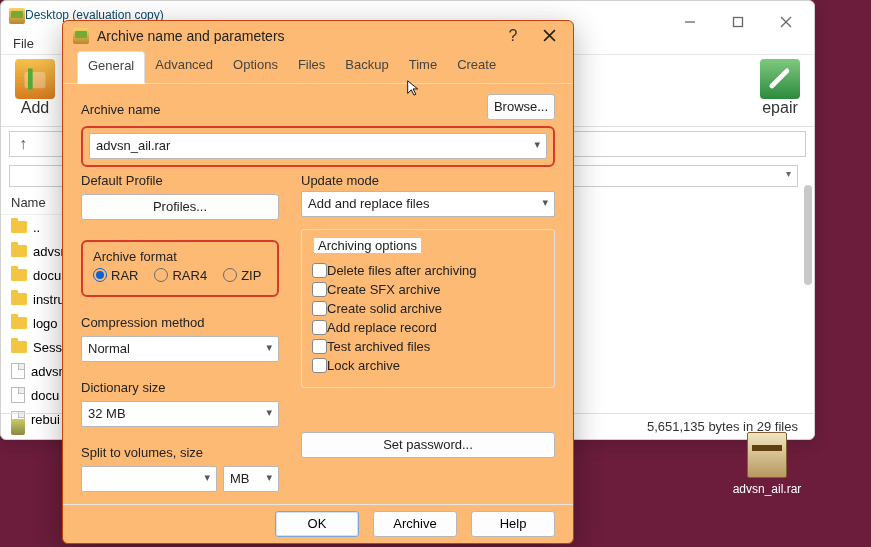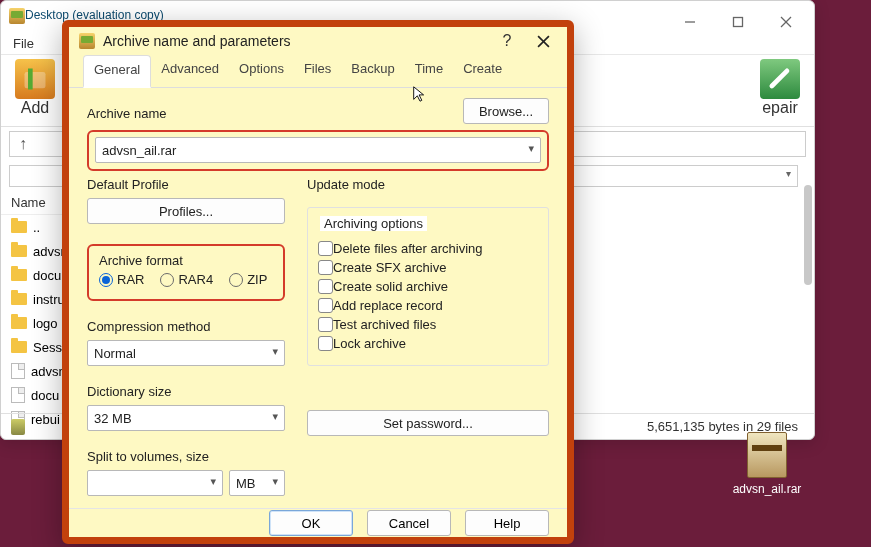--- a/index.html
+++ b/index.html
@@ -43,21 +43,21 @@
 
   
   .desktop-file { position:absolute; left: 722px; top: 432px; width: 90px; display:flex; flex-direction:column; align-items:center; gap:4px; }
   .desktop-file .ico { width:40px; height:46px; background:linear-gradient(#f0e6c0,#b89860); border-radius:2px; border:1px solid #806030; position:relative;}
   .desktop-file .ico::after{content:""; position:absolute; top:12px; left:4px; right:4px; height:6px; background:#604010;}
   .desktop-file .label { font-size:12px; color:#fff; text-align:center; }
 
   
   .dialog {
     position:absolute; left:62px; top:20px; width:512px; height:524px;
-    background:#fef9c3; border:7px solid #c2410c; border-radius:6px;
+    background:#fdba74; border:1px solid #c2410c; border-radius:6px;
     box-shadow: 0 8px 30px rgba(0,0,0,0.3);
     display:flex; flex-direction:column;
   }
   .dlg-title { height:38px; display:flex; align-items:center; padding:0 10px; gap:8px; font-size:14px; color:#222;}
   .dlg-title .t { flex:1; }
   .dlg-close, .dlg-help { width:28px; height:28px; display:flex; align-items:center; justify-content:center; color:#333; font-size:16px;}
   .tabs { display:flex; border-bottom:1px solid #ddd; padding:0 14px; gap:0; font-size:13px;}
   .tab { padding:6px 10px 8px 10px; color:#444; }
   .tab.active { background:#fff; border:1px solid #ddd; border-bottom:2px solid #fff; border-radius:4px 4px 0 0; margin-bottom:-1px; padding-bottom:9px;}
   .dlg-body { flex:1; padding: 10px 18px 6px 18px; display:grid; grid-template-columns: 198px 1fr; column-gap: 22px; row-gap: 6px; font-size:13px; color:#222; position:relative; align-content:start;}
@@ -237,21 +237,21 @@
     <div class="tab">Files</div>
     <div class="tab">Backup</div>
     <div class="tab">Time</div>
     <div class="tab">Create</div>
   </div>
 
   <div class="dlg-body">
 
     <div class="full browse-row">
       <span class="lbl">Archive name</span>
-      <div class="btn" style="width:86px">Browse...</div>
+      <div class="btn" style="width:68px">Browse...</div>
     </div>
     <div class="full archive-name-wrap red-outline">
       <div class="combo">
         <span>advsn_ail.rar</span>
       </div>
     </div>
 
     <div class="left-col">
       <span class="lbl">Default Profile</span>
       <div class="btn btn-wide">Profiles...</div>
@@ -295,20 +295,23 @@
       <div class="split-row">
         <div class="combo"></div>
         <div class="combo unit">
             <span>MB</span>
           </div>
       </div>
     </div>
 
     <div>
       <span class="lbl">Update mode</span>
+      <div class="combo">
+          <span>Add and replace files</span>
+        </div>
 
       <div style="height:12px"></div>
 
       <div class="fieldset">
         <span class="legend">Archiving options</span>
         <div class="chk-row">
             <span class="chk"></span>
             <span>Delete files after archiving</span>
           </div>
         <div class="chk-row">
@@ -333,21 +336,21 @@
           </div>
       </div>
 
       <div style="height:44px"></div>
       <div class="btn btn-wide">Set password...</div>
     </div>
   </div>
 
   <div class="dlg-footer">
     <div class="btn ok">OK</div>
-    <div class="btn">Cancel</div>
+    <div class="btn">Archive</div>
     <div class="btn">Help</div>
   </div>
 
   <div class="cursor">
     <svg viewBox="0 0 20 20">
         <path d="M3 2 L3 16 L7 12 L10 18 L12 17 L9 11 L14 11 Z" fill="#fff" stroke="#000" stroke-width="1"></path>
       </svg>
   </div>
 </div>
 

